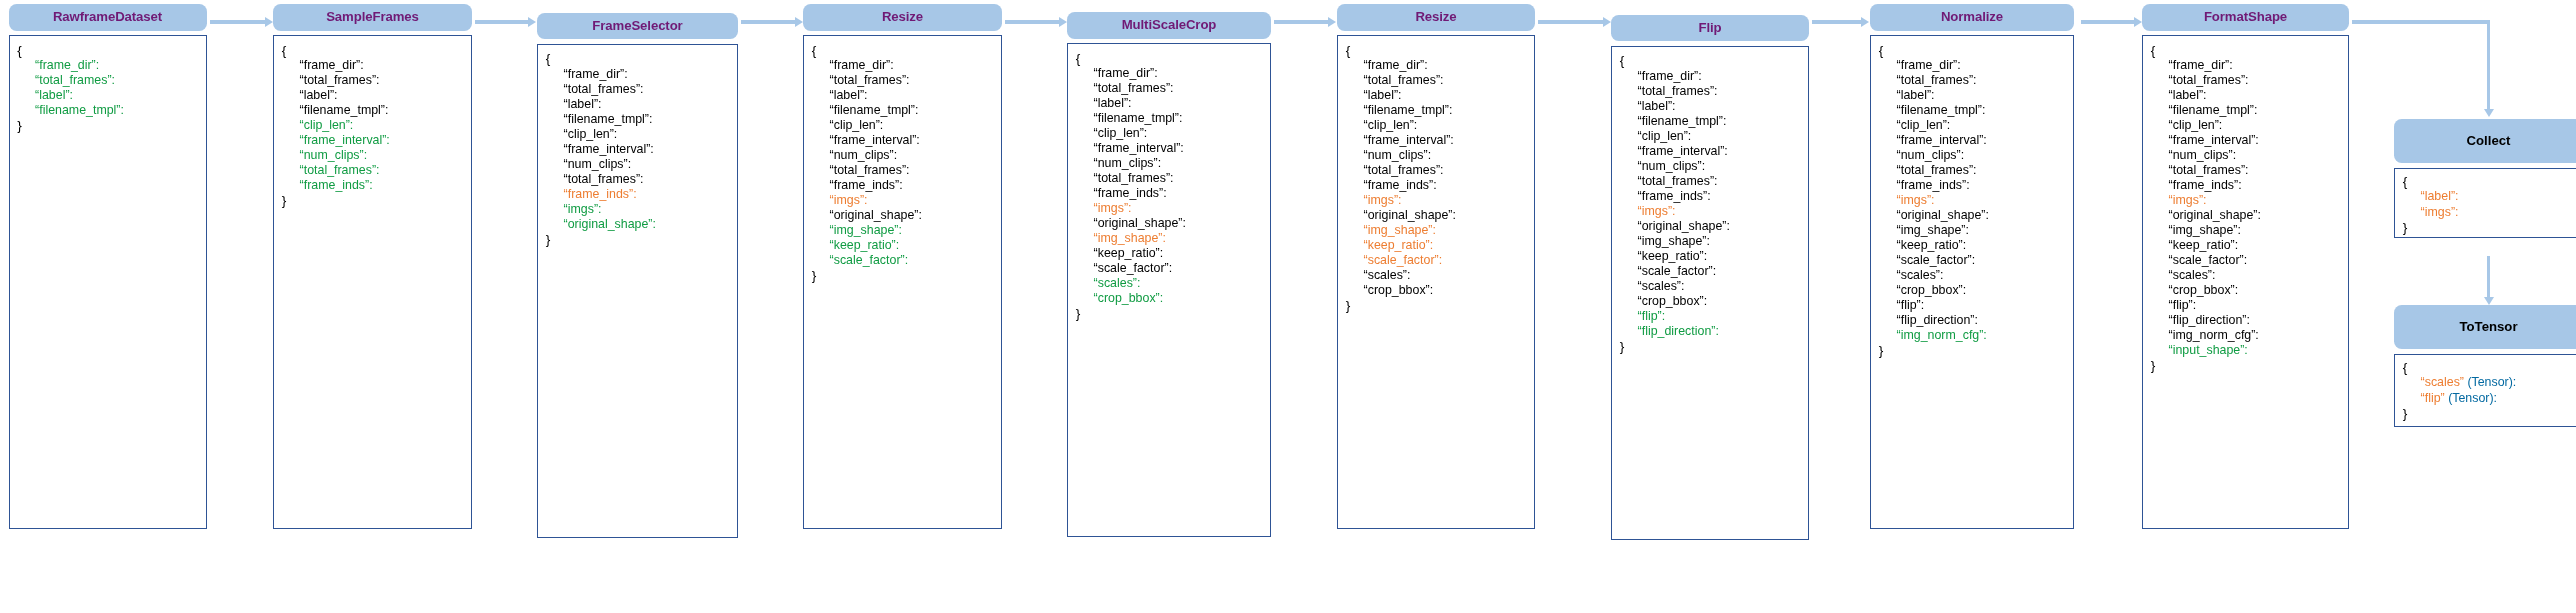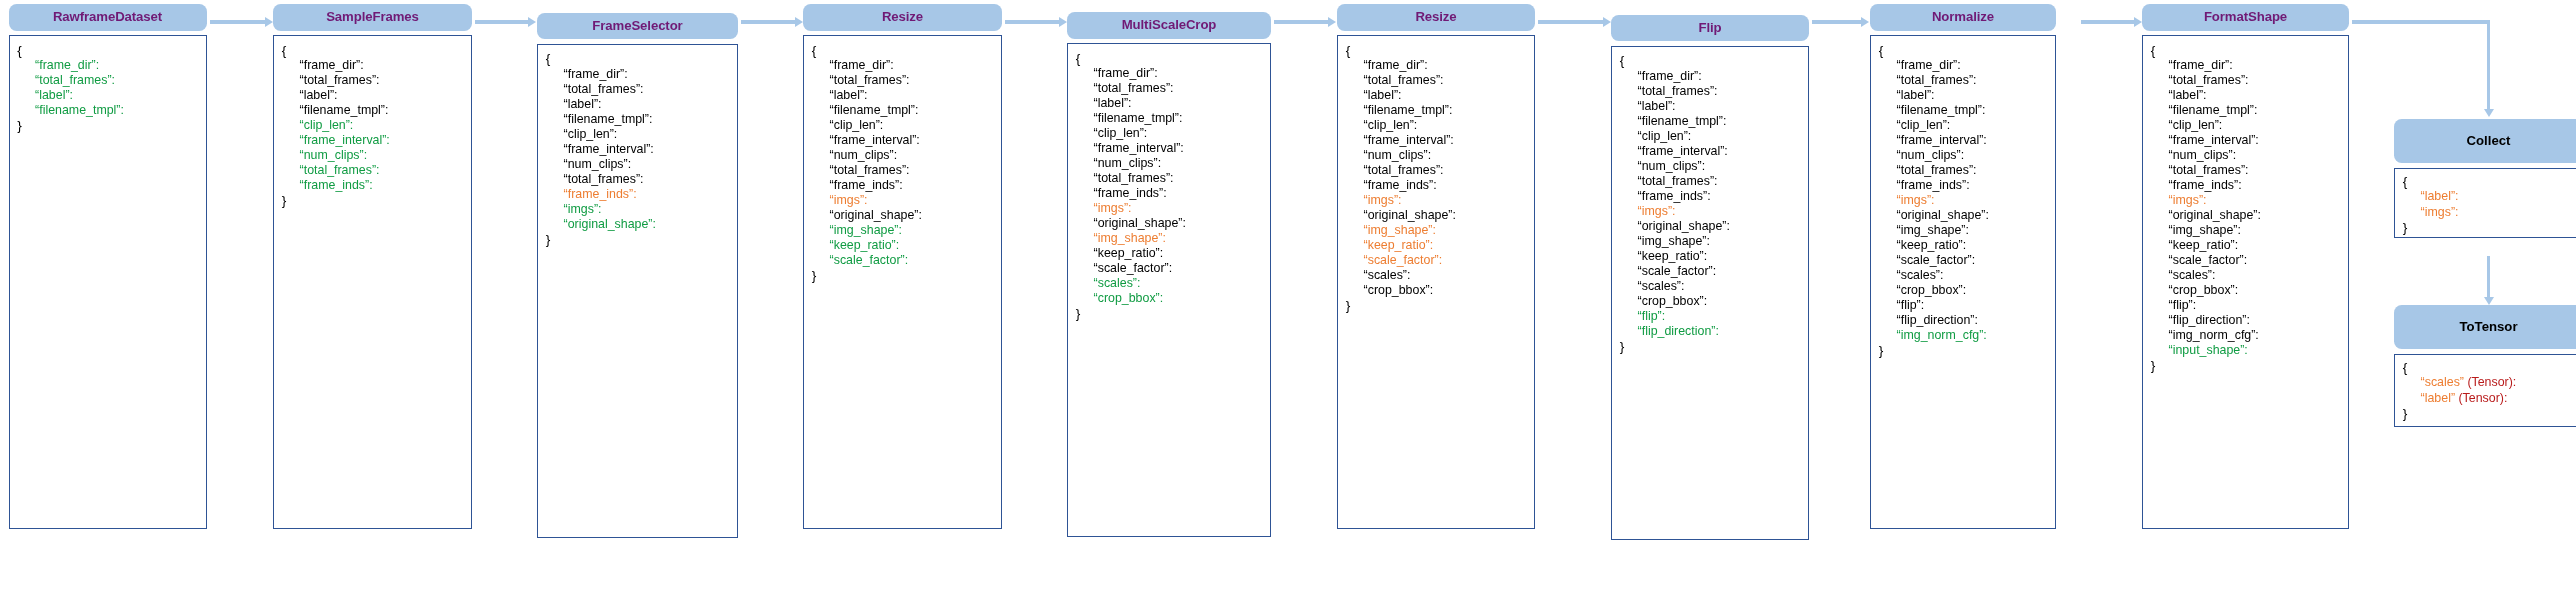--- a/index.html
+++ b/index.html
@@ -49,21 +49,21 @@
     line-height: 15.3px;
     color: #000;
   }
   .kv {
     padding-left: 25.6px;
     white-space: nowrap;
   }
   .k-black { color: #000000; }
   .k-green { color: #0f9b42; }
   .k-orange { color: #ed7d31; }
-  .suffix { color: #b91c1c; }
+  .suffix { color: #0369a1; }
 
   
   .arrow-h {
     position: absolute;
     height: 3.4px;
     background: #a7c7e7;
   }
   .arrow-h::after {
     content: "";
     position: absolute;
@@ -257,21 +257,21 @@
         <div class="kv"><span class="k-black">“keep_ratio”:</span></div>
         <div class="kv"><span class="k-black">“scale_factor”:</span></div>
         <div class="kv"><span class="k-black">“scales”:</span></div>
         <div class="kv"><span class="k-black">“crop_bbox”:</span></div>
         <div class="kv"><span class="k-green">“flip”:</span></div>
         <div class="kv"><span class="k-green">“flip_direction”:</span></div>
         <div class="brace">}</div>
       </div>
     </div>
     <div class="arrow-h" style="left: 1812px; width: 49px; top: 20.4px;"></div>
-    <div class="stage" style="left: 1870px; width: 186px; top: 4.3px;">
+    <div class="stage" style="left: 1870px; width: 204px; top: 4.3px;">
       <div class="stage-header">Normalize</div>
       <div class="stage-body" style="height: 494px;">
         <div class="brace">{</div>
         <div class="kv"><span class="k-black">“frame_dir”:</span></div>
         <div class="kv"><span class="k-black">“total_frames”:</span></div>
         <div class="kv"><span class="k-black">“label”:</span></div>
         <div class="kv"><span class="k-black">“filename_tmpl”:</span></div>
         <div class="kv"><span class="k-black">“clip_len”:</span></div>
         <div class="kv"><span class="k-black">“frame_interval”:</span></div>
         <div class="kv"><span class="k-black">“num_clips”:</span></div>
@@ -327,19 +327,19 @@
         <div class="kv"><span class="k-orange">“label”:</span></div>
         <div class="kv"><span class="k-orange">“imgs”:</span></div>
         <div class="brace">}</div>
       </div>
     </div>
     <div class="side-stage" style="left: 2394px; top: 305px; width: 189px;">
       <div class="side-header" style="height: 44px; line-height: 44px;">ToTensor</div>
       <div class="side-body" style="height: 73px;">
         <div class="brace">{</div>
         <div class="kv"><span class="k-orange">“scales”</span><span class="suffix"> (Tensor):</span></div>
-        <div class="kv"><span class="k-orange">“label”</span><span class="suffix"> (Tensor):</span></div>
+        <div class="kv"><span class="k-orange">“flip”</span><span class="suffix"> (Tensor):</span></div>
         <div class="brace">}</div>
       </div>
     </div>
     <div class="arrow-v" style="left: 2487px; top: 256px; height: 41px;"></div>
   </div>
 
 
 </body></html>

